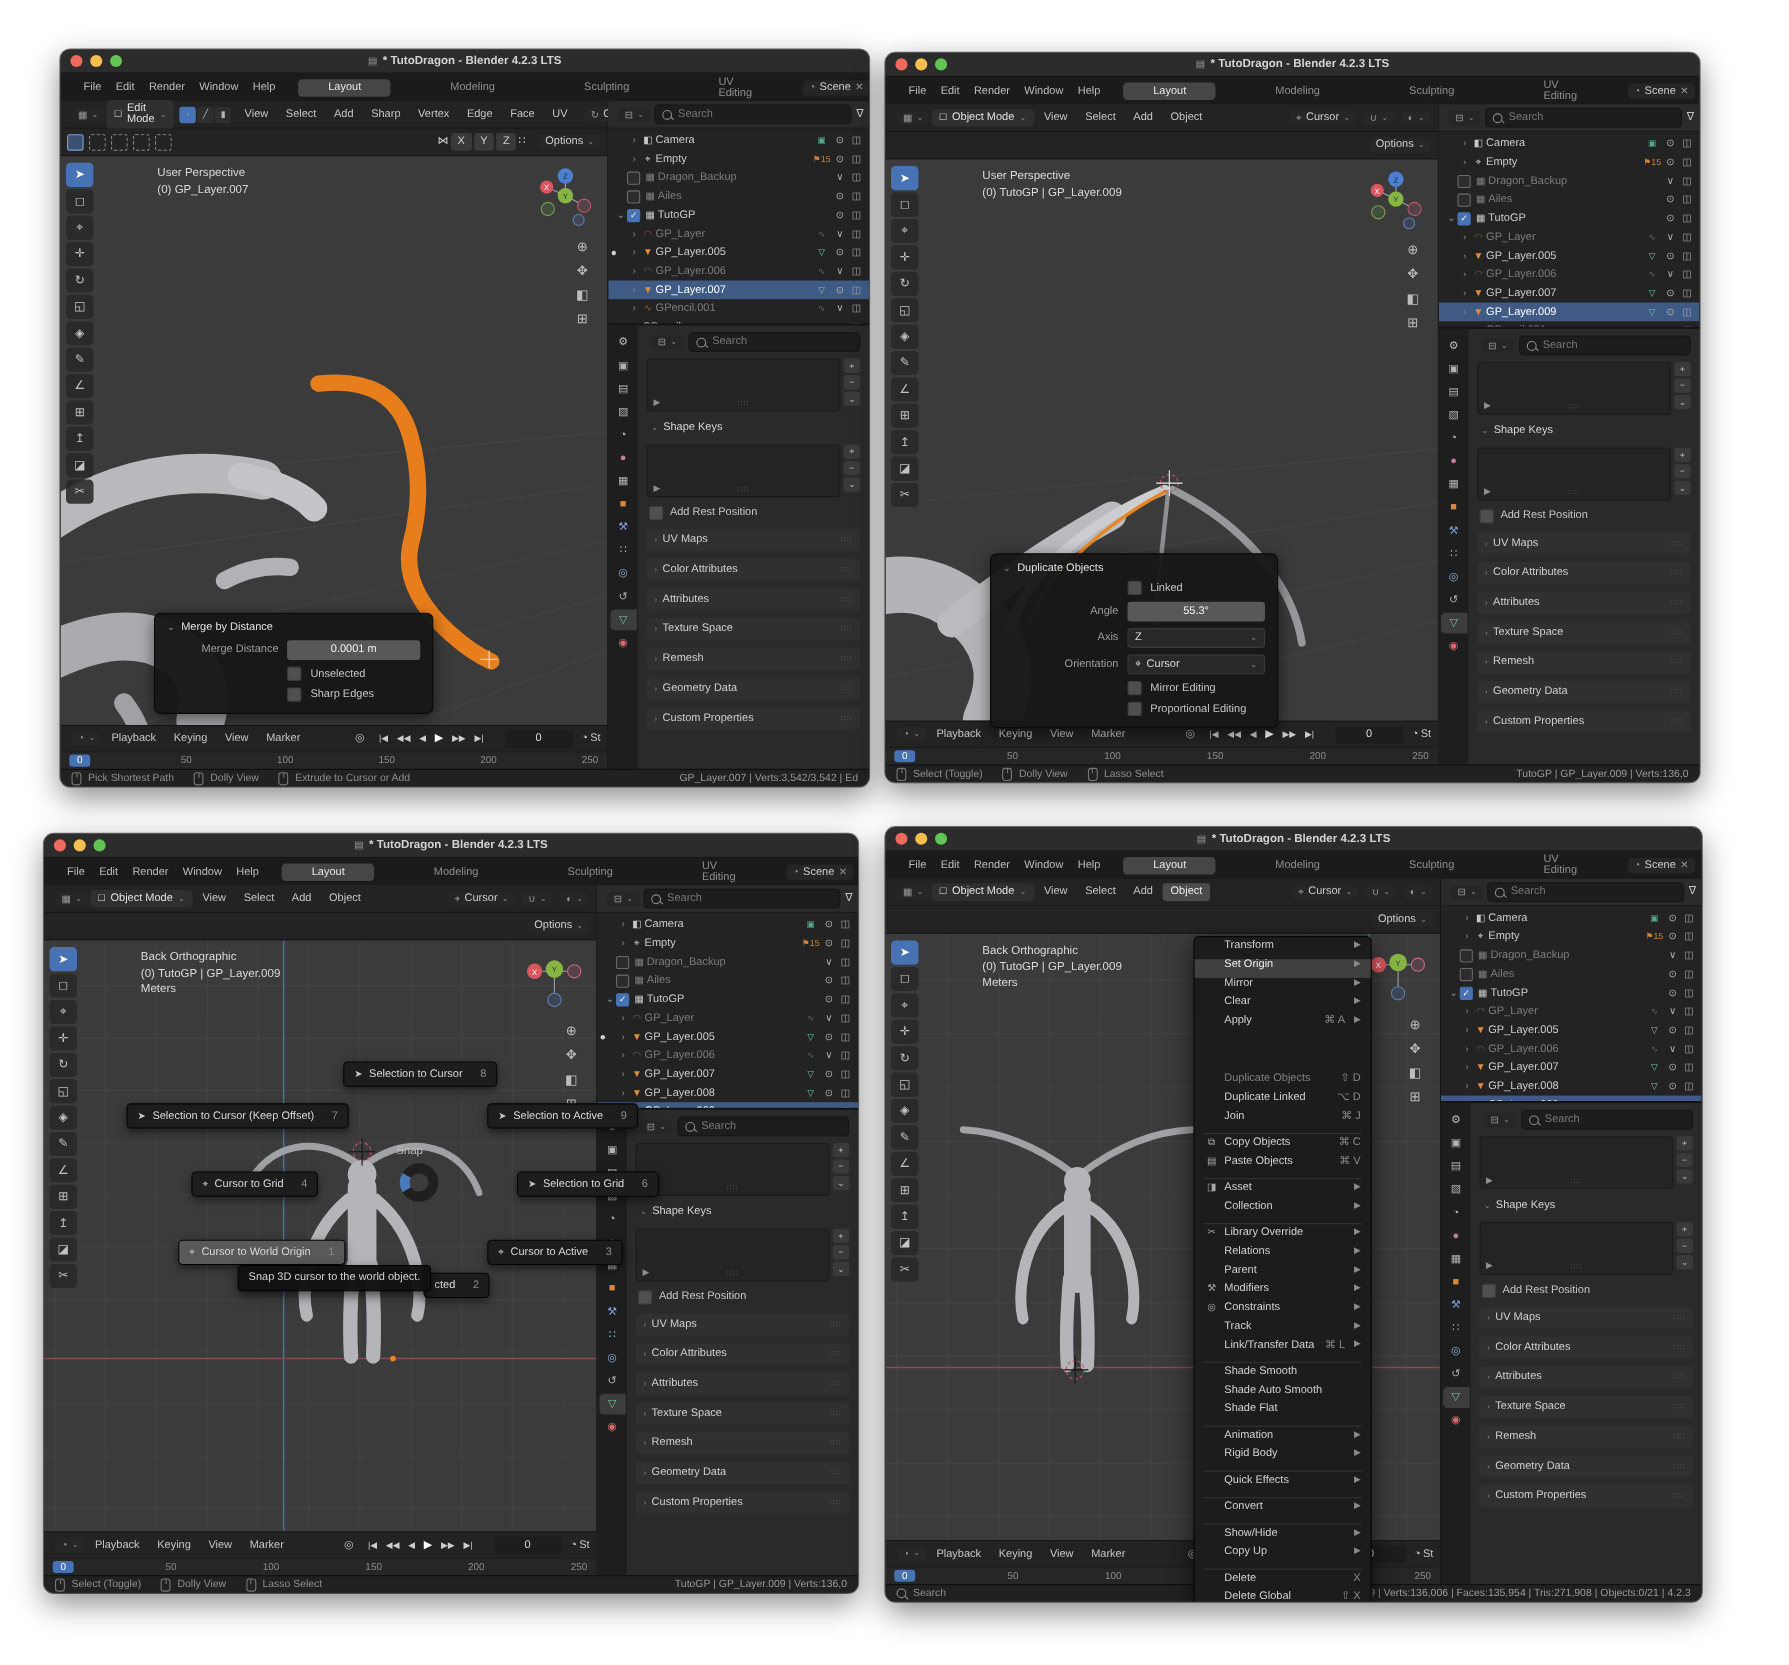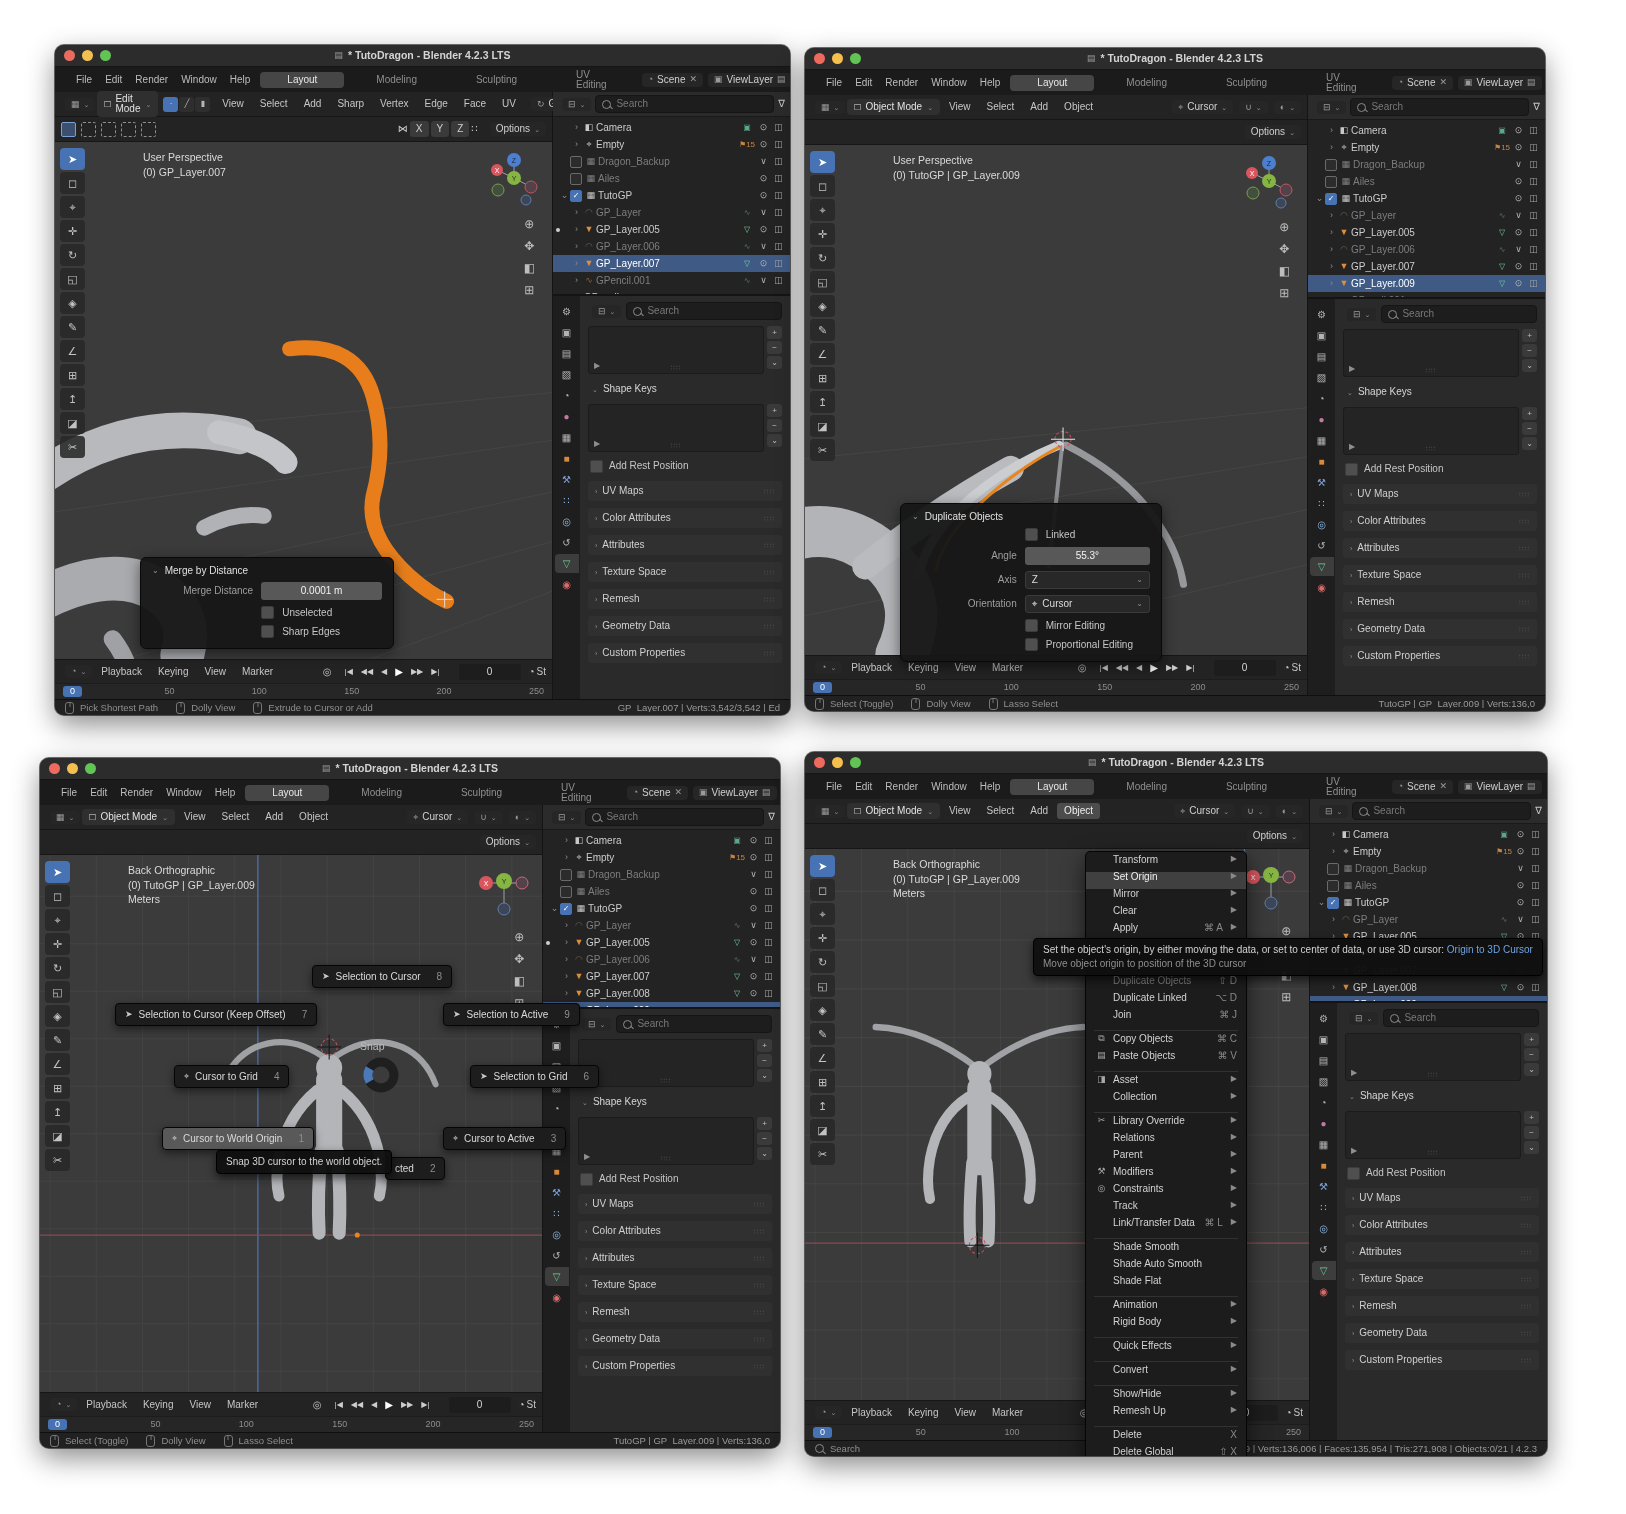--- a/index.html
+++ b/index.html
@@ -9,21 +9,21 @@
 #w1{left:805px;top:48px;width:740px;height:663px}
 #w2{left:40px;top:758px;width:740px;height:690px}
 #w3{left:805px;top:752px;width:742px;height:704px}
 .tbar{height:21px;min-height:21px;background:#2c2c2c;border-bottom:1px solid #151515;display:flex;align-items:center;justify-content:center;position:relative;font-size:10.5px;color:#d4d4d4;font-weight:700}
 .lights{position:absolute;left:9px;display:flex;gap:7px}
 .lights i{width:11px;height:11px;border-radius:50%}
 .doc{color:#9a9a9a;margin-right:5px;font-weight:400;font-size:9px}
 .topbar{height:25px;min-height:25px;background:#1b1b1b;display:flex;align-items:center;padding:0 8px;gap:1px}
 .logo{width:13px;height:13px;border-radius:50%;background:radial-gradient(circle at 62% 38%,#fff 0 2px,#2d71a8 2px 4.5px,#e87d0d 4.5px);margin-right:6px}
 .mitem{padding:3px 6px;border-radius:3px;color:#bdbdbd}
-.ws{padding:3px 27px;border-radius:4px;color:#8f8f8f;margin:0 2px}
+.ws{padding:3px 27px;border-radius:4px;color:#8f8f8f;margin:0 13px}
 .ws.on{background:#464646;color:#e8e8e8}
 .chip{display:flex;align-items:center;gap:4px;background:#262626;border-radius:4px;padding:2px 6px;color:#cfcfcf;margin-left:4px}
 .chip .ci{color:#9a9a9a;font-size:9px}
 .mid{flex:1;display:flex;min-height:0}
 .lmain{flex:1;display:flex;flex-direction:column;min-width:0;border-right:1px solid #141414}
 .hdr{height:24px;min-height:24px;background:#232323;display:flex;align-items:center;gap:2px;padding:0 6px;border-bottom:1px solid #161616}
 .mode{display:flex;align-items:center;gap:5px;background:#2f2f2f;border-radius:4px;padding:3px 7px;color:#e2e2e2}
 .mico3{display:flex;gap:1px;margin:0 3px}
 .mico3 i{width:15px;height:15px;border-radius:3px;background:#2e2e2e;color:#b5b5b5;display:flex;align-items:center;justify-content:center;font-size:8px;font-style:normal}
 .mico3 i.on{background:#4772b3;color:#fff}
@@ -1945,32 +1945,28 @@
         <span class="ar">▶</span>
       </div>
       <div class="mdiv"></div>
       <div class="mi">
         <span class="ic"></span>
         <span class="lb">Show/Hide</span>
         <span class="ar">▶</span>
       </div>
       <div class="mi">
         <span class="ic"></span>
-        <span class="lb">Remesh Up</span>
+        <span class="lb">Copy Up</span>
         <span class="ar">▶</span>
       </div>
       <div class="mdiv"></div>
       <div class="mi">
         <span class="ic"></span>
         <span class="lb">Delete</span>
         <span class="kb">X</span>
       </div>
       <div class="mi">
         <span class="ic"></span>
         <span class="lb">Delete Global</span>
         <span class="kb">⇧ X</span>
       </div>
-    </div>
-    <div class="ttip" style="left: 228px; top: 186px;">
-      <div><span>Set the object's origin, by either moving the data, or set to center of data, or use 3D cursor: </span><span class="lk">Origin to 3D Cursor</span></div>
-      <div class="l2">Move object origin to position of the 3D cursor</div>
     </div>
   </div>
 
 </body></html>

